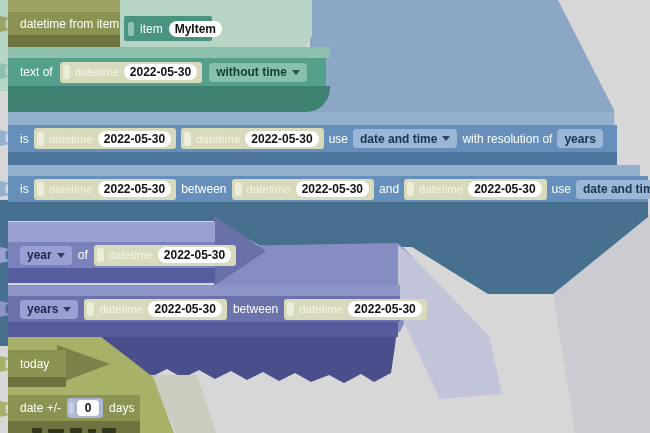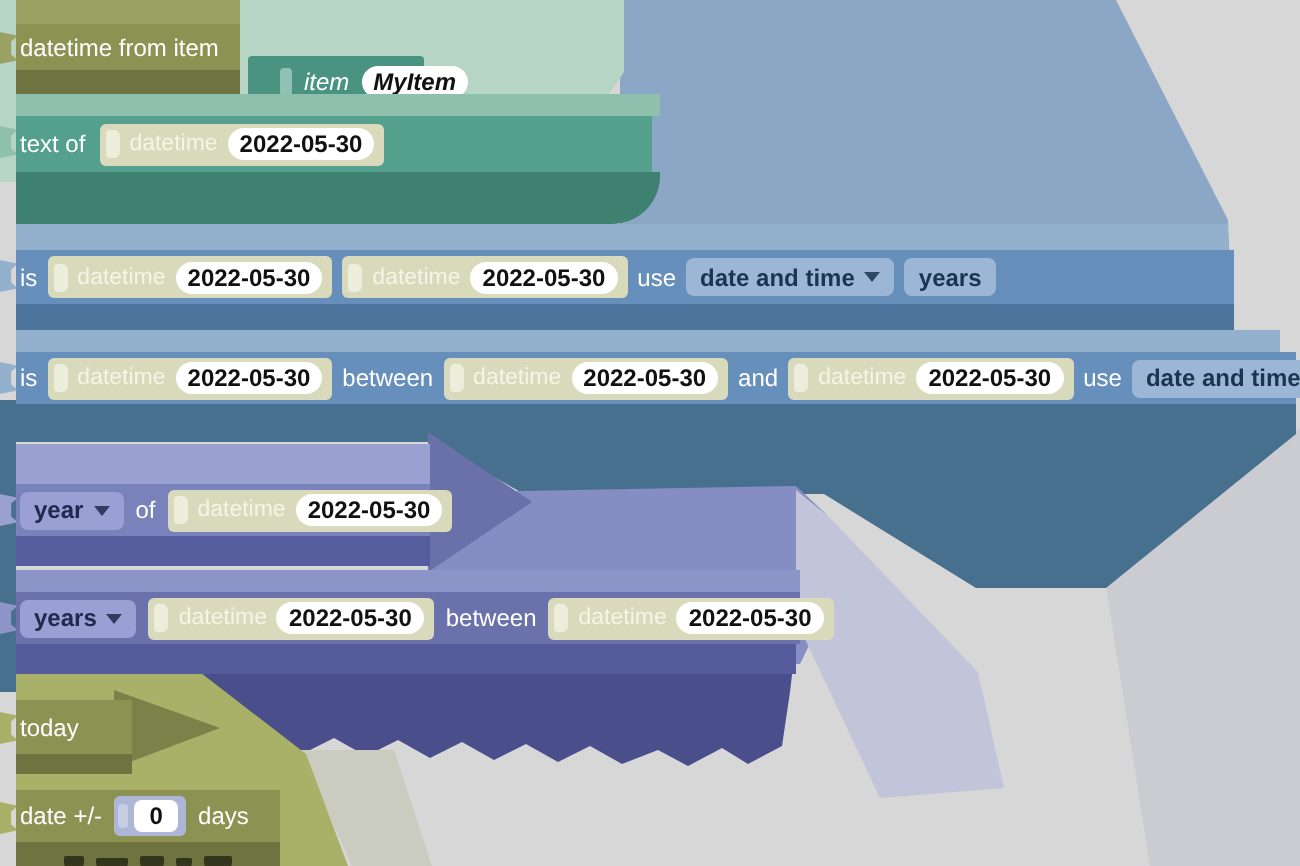--- a/index.html
+++ b/index.html
@@ -1,21 +1,21 @@
 <!DOCTYPE html>
 <html style="--gray_bg: #d7d7d8; --gray_dark: #cbccd1; --gray_green: #c9ccbf; --seafoam: #b7d5c5; --olive_strip: #9ba263; --olive_row: #8b9252; --olive_dark: #6e7340; --olive_bg: #a9b068; --olive_tri: #7b8148; --teal_light: #8fc0ae; --teal_row: #55a08d; --teal_dark: #3e8171; --item_teal: #4a9381; --item_plug: #8fc2b2; --dd_teal: #87c0af; --dd_teal_text: #163c31; --blue_big_light: #8ba7c5; --blue_big_dark: #47708f; --blue_light: #93b1cd; --blue_row: #6690bb; --blue_dark: #4c749c; --dd_blue: #9cb7d5; --dd_blue_text: #1c3354; --peri_light: #9aa0cf; --peri_row: #7a82bb; --peri_dark: #565d9e; --peri_arrow: #6a71a8; --peri_band: #868dc2; --peri2_light: #8d94c8; --peri2_row: #6a71ab; --peri2_dark: #555b9b; --dd_peri: #9aa0d3; --dd_peri_text: #23284e; --lavender: #c2c5da; --navy: #4a4f8c; --khaki: #d9dabc; --khaki_plug: #ecedda; --khaki_label: #f4f5e6; --field: #ffffff; --num_block: #aeb6d8;"><head>
 <meta charset="utf-8">
 <style>
   :root{ font-family:"Liberation Sans", sans-serif; }
   html,body{margin:0;padding:0;background:#e9e9e9;}
   #canvas{position:relative;width:650px;height:433px;overflow:hidden;background:var(--gray_bg);
           font-family:"Liberation Sans",sans-serif;}
   .shape{position:absolute;inset:0;pointer-events:none;}
   .strip{position:absolute;}
-  .row{position:absolute;display:flex;align-items:center;gap:5px;padding-left:2px;box-sizing:border-box;}
+  .row{position:absolute;display:flex;align-items:center;gap:5px;padding-left:12px;box-sizing:border-box;}
   .lbl{color:#fff;font-size:12px;white-space:nowrap;}
   
   .dtb{display:flex;align-items:center;gap:5px;background:var(--khaki);border-radius:3px;
        padding:2px 5px 2px 3px;height:21px;box-sizing:border-box;flex:0 0 auto;}
   .dtb-plug{width:7px;height:14px;background:var(--khaki_plug);border-radius:2px 3px 3px 2px;flex:0 0 auto;}
   .dtb-label{color:var(--khaki_label);font-size:11.5px;white-space:nowrap;}
   .field{background:var(--field);border-radius:8px;padding:1px 6px;font-size:12px;font-weight:700;
          color:#111;white-space:nowrap;}
   
   .dd{display:flex;align-items:center;gap:5px;border-radius:4px;padding:1px 7px;height:19px;
@@ -53,33 +53,37 @@
   <div class="plug" style="top:247px;background:var(--peri_light);"></div>
   <div class="plug" style="top:301px;background:var(--peri2_light);"></div>
   <div class="plug" style="top:356px;background:var(--olive_bg);"></div>
   <div class="plug" style="top:401px;background:var(--olive_bg);"></div>
 
   <div class="strip" style="left:8px;top:0;width:112px;height:12px;background:var(--olive_strip);"></div>
   <div class="row" style="left:8px;top:12px;width:112px;height:23px;background:var(--olive_row);">
     <span class="lbl">datetime from item</span>
   </div>
   <div class="strip" style="left:8px;top:35px;width:112px;height:12px;background:var(--olive_dark);"></div>
-  <div class="row" style="left:124px;top:28px;width:88px;height:25px;background:var(--item_teal);border-radius:2px;gap:6px;padding-left:16px;font-style:italic;">
+  <div class="row" style="left:124px;top:16px;width:88px;height:25px;background:var(--item_teal);border-radius:2px;gap:6px;padding-left:4px;">
     <span style="width:6px;height:14px;background:var(--item_plug);border-radius:2px;flex:0 0 auto;"></span>
     <span class="lbl">item</span>
     <span class="field">MyItem</span>
   </div>
 
   <div class="strip" style="left:8px;top:47px;width:322px;height:11px;background:var(--teal_light);"></div>
   <div class="row" style="left:8px;top:58px;width:318px;height:28px;background:var(--teal_row);gap:7px;">
     <span class="lbl">text of</span>
     <span class="dtb">
       <span class="dtb-plug"></span>
       <span class="dtb-label">datetime</span>
       <span class="field">2022-05-30</span>
+    </span>
+    <span class="dd dd-teal">
+      <span>without time</span>
+      <span class="arr"></span>
     </span>
   </div>
   <div class="strip" style="left:8px;top:86px;width:322px;height:26px;background:var(--teal_dark);border-radius:0 0 24px 0;"></div>
 
   <div class="strip" style="left:8px;top:112px;width:606px;height:13px;background:var(--blue_light);"></div>
   <div class="row" style="left:8px;top:125px;width:609px;height:27px;background:var(--blue_row);gap:5px;">
     <span class="lbl">is</span>
     <span class="dtb">
       <span class="dtb-plug"></span>
       <span class="dtb-label">datetime</span>
@@ -88,20 +92,21 @@
     <span class="dtb">
       <span class="dtb-plug"></span>
       <span class="dtb-label">datetime</span>
       <span class="field">2022-05-30</span>
     </span>
     <span class="lbl">use</span>
     <span class="dd dd-blue">
       <span>date and time</span>
       <span class="arr"></span>
     </span>
+    <span class="lbl">with resolution of</span>
     <span class="dd dd-blue">
       <span>years</span>
 
     </span>
   </div>
   <div class="strip" style="left:8px;top:152px;width:609px;height:13px;background:var(--blue_dark);"></div>
 
   <div class="strip" style="left:8px;top:165px;width:632px;height:11px;background:var(--blue_light);"></div>
   <div class="row" style="left:8px;top:176px;width:640px;height:26px;background:var(--blue_row);gap:5px;">
     <span class="lbl">is</span>

